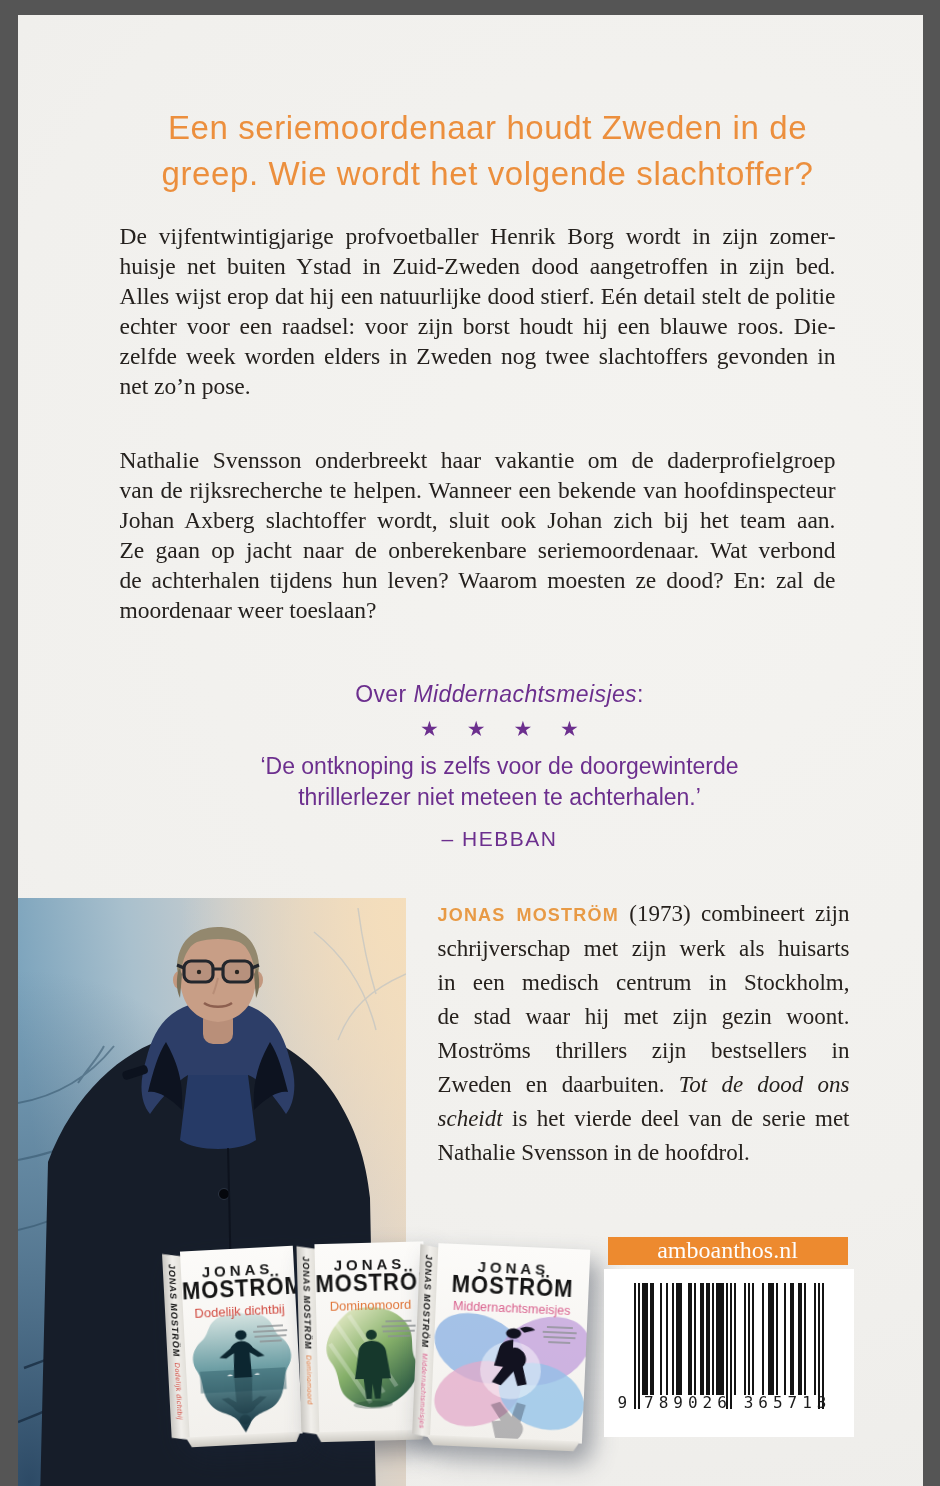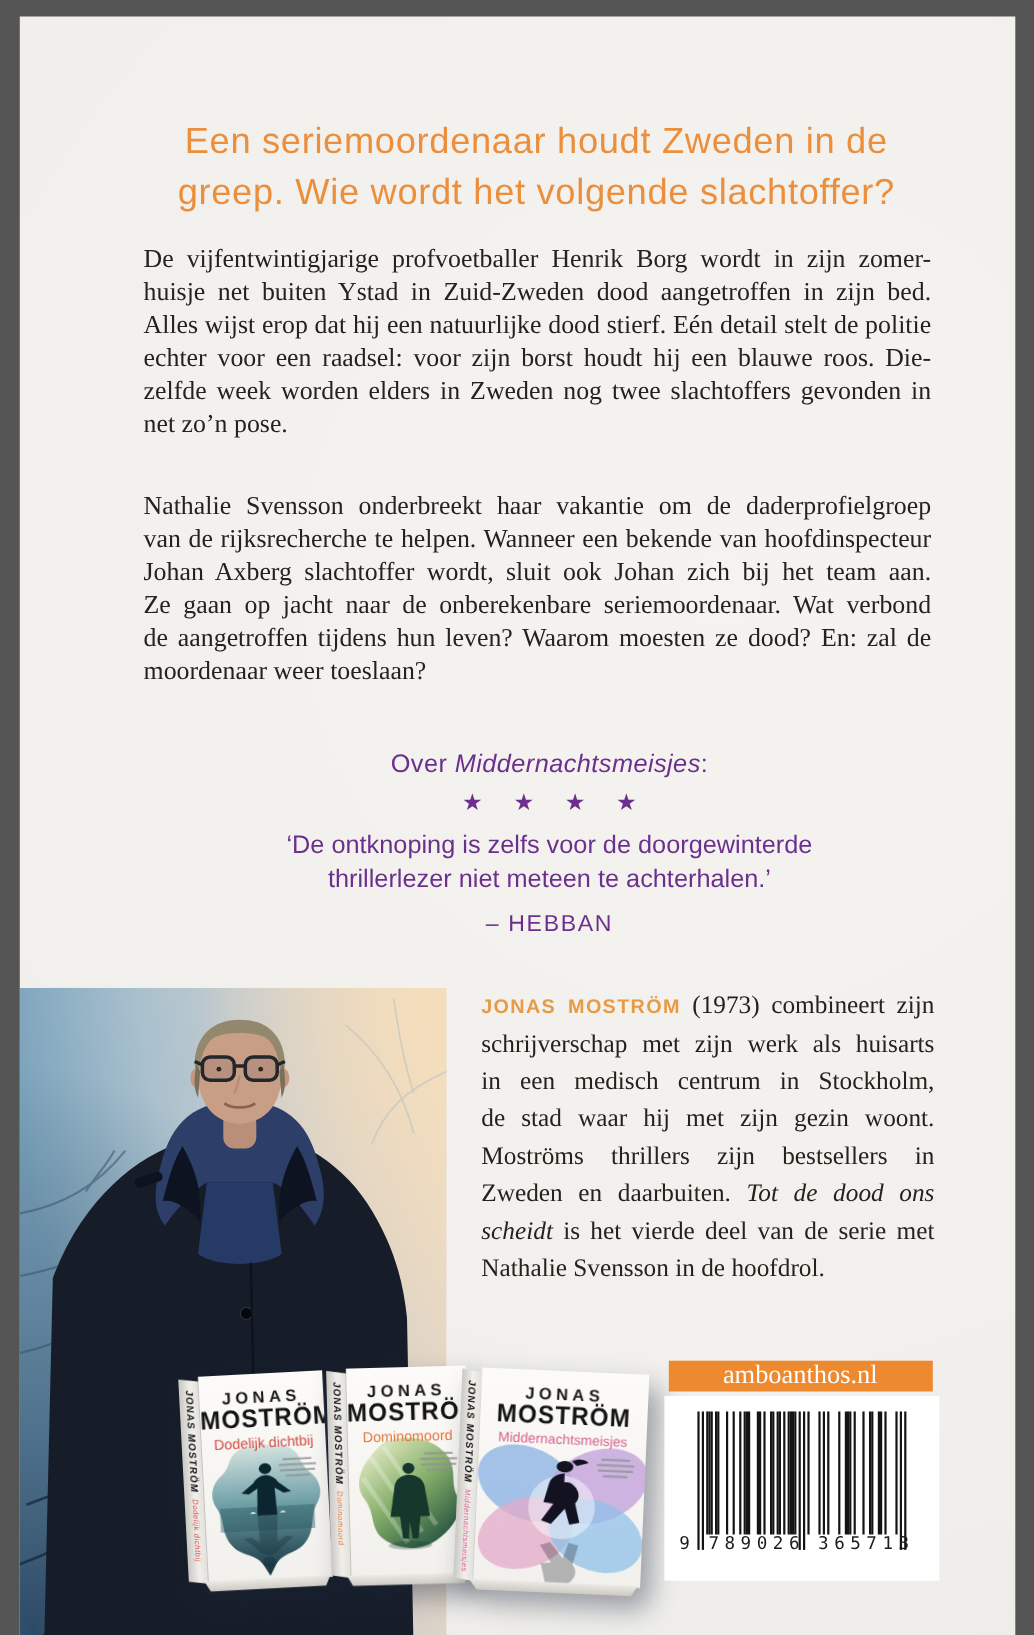--- a/index.html
+++ b/index.html
@@ -6,21 +6,21 @@
   .page{position:relative;width:905px;height:1486px;margin:15px auto;overflow:hidden;
         background:radial-gradient(circle at 70% 35%, #f4f3f0 0%, #f1f0ed 60%, #edecE9 100%);
         font-family:"Liberation Serif", serif;}
 
   
   .headline{position:absolute;top:90px;left:0;width:940px;text-align:center;
     font-family:"Liberation Sans",sans-serif;font-weight:400;
     font-size:33px;line-height:46px;letter-spacing:.6px;color:#ec8f3d;}
 
   
-  .para{position:absolute;left:113px;width:716px;color:#25211e;font-size:23.5px;}
+  .para{position:absolute;left:102px;width:716px;color:#25211e;font-size:23.5px;}
   .para .line{line-height:30px;text-align:justify;text-align-last:justify;white-space:normal;}
   .para .line.last{text-align-last:left;}
   .p1{top:206px;} .p2{top:430px;}
 
   
   .review{position:absolute;top:666px;left:0;width:940px;text-align:center;
     color:#6c2f8e;font-family:"Liberation Sans",sans-serif;padding-left:12px;}
   .review-intro{font-size:23px;letter-spacing:.4px;}
   .review-stars{font-size:21px;letter-spacing:11px;margin-top:9px;text-indent:11px;}
   .review-quote{font-size:23px;line-height:31px;margin-top:10px;}
@@ -95,21 +95,21 @@
     <div class="line">echter voor een raadsel: voor zijn borst houdt hij een blauwe roos. Die-</div>
     <div class="line">zelfde week worden elders in Zweden nog twee slachtoffers gevonden in</div>
     <div class="line last">net zo’n pose.</div>
   </div>
 
   <div class="para p2">
     <div class="line">Nathalie Svensson onderbreekt haar vakantie om de daderprofielgroep</div>
     <div class="line">van de rijksrecherche te helpen. Wanneer een bekende van hoofdinspecteur</div>
     <div class="line">Johan Axberg slachtoffer wordt, sluit ook Johan zich bij het team aan.</div>
     <div class="line">Ze gaan op jacht naar de onberekenbare seriemoordenaar. Wat verbond</div>
-    <div class="line">de aangetroffen tijdens hun leven? Waarom moesten ze dood? En: zal de</div>
+    <div class="line">de achterhalen tijdens hun leven? Waarom moesten ze dood? En: zal de</div>
     <div class="line last">moordenaar weer toeslaan?</div>
   </div>
 
   <div class="review">
     <div class="review-intro">
       <span>Over </span><em>Middernachtsmeisjes</em><span>:</span>
     </div>
     <div class="review-stars">★ ★ ★ ★</div>
     <div class="review-quote">
       <div>‘De ontknoping is zelfs voor de doorgewinterde</div>

